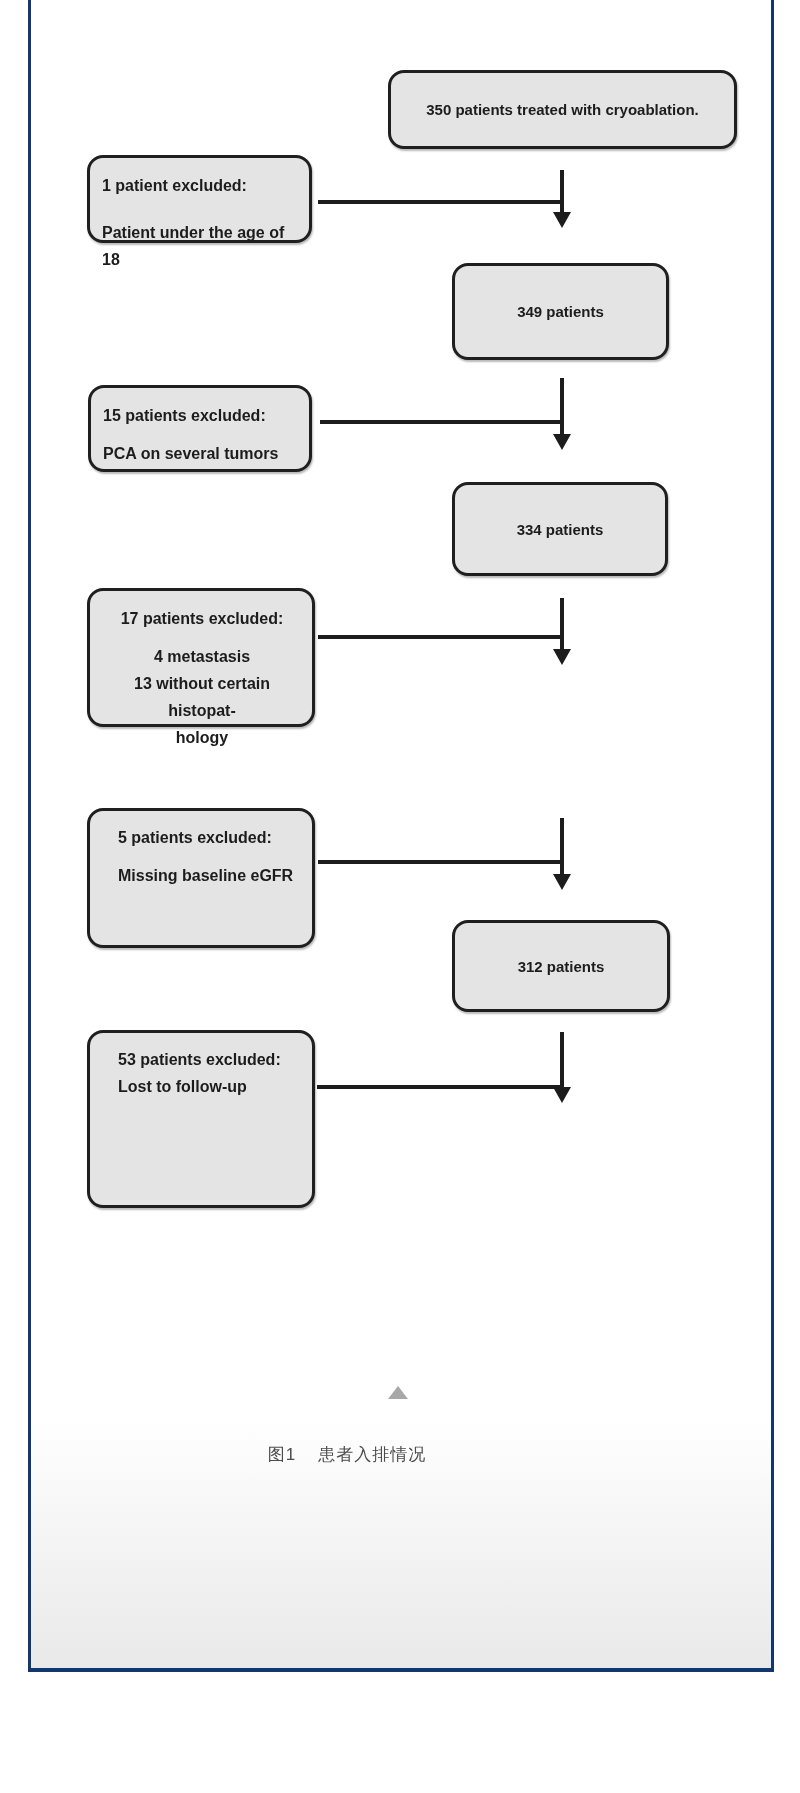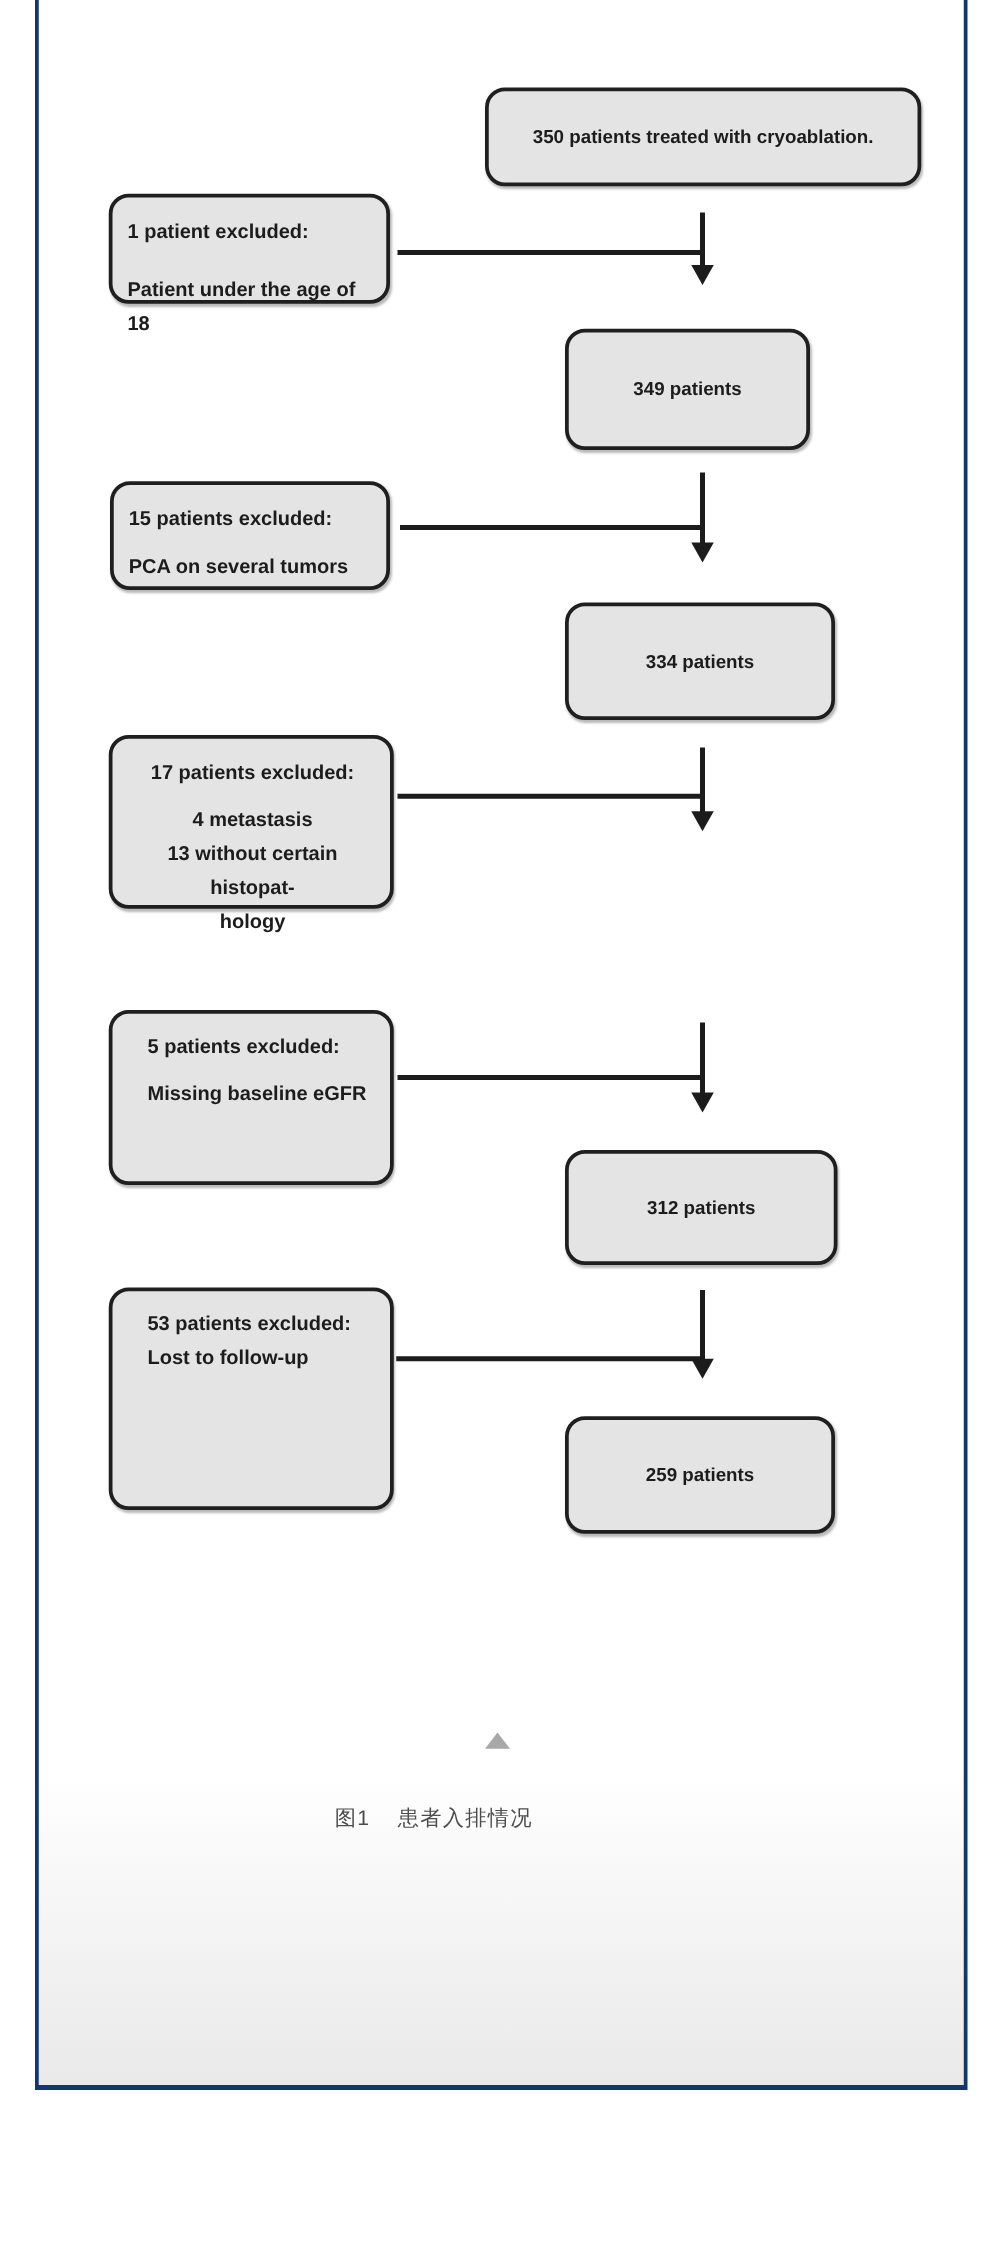--- a/index.html
+++ b/index.html
@@ -61,28 +61,27 @@
 <body>
 
 <div class="stage">
 
   <div class="panel"></div>
 
   <div class="flow">
 
     <div class="fbox node" style="left:388px;top:70px;width:349px;height:79px;">350 patients treated with cryoablation.</div>
 
-    <div class="fbox node" style="left:452px;top:263px;width:196px;height:97px;">349 patients</div>
+    <div class="fbox node" style="left:452px;top:263px;width:217px;height:97px;">349 patients</div>
 
     <div class="fbox node" style="left:452px;top:482px;width:216px;height:94px;">334 patients</div>
 
 
     <div class="fbox node" style="left:452px;top:920px;width:218px;height:92px;">312 patients</div>
 
-    <div class="fbox node" style="left:452px;top:1133px;width:216px;height:94px;">259 patients</div>
 
     <div class="fbox excl" style="left:87px;top:155px;width:225px;height:88px;">
       <div>1 patient excluded:</div>
       <div class="gap-lg">Patient under the age of 18</div>
     </div>
 
     <div class="fbox excl" style="left:88px;top:385px;width:224px;height:87px;">
       <div>15 patients excluded:</div>
       <div class="gap-sm">PCA on several tumors</div>
     </div>

